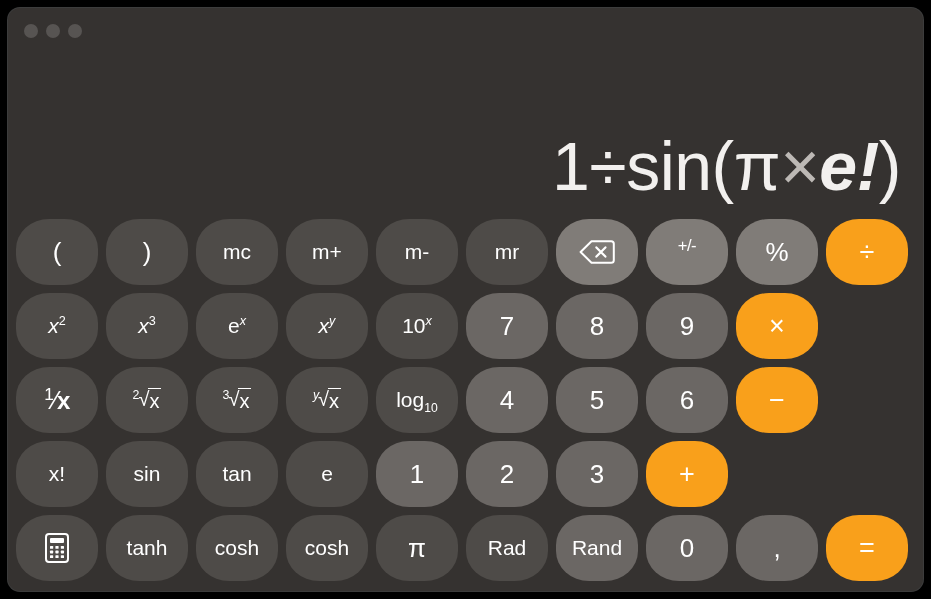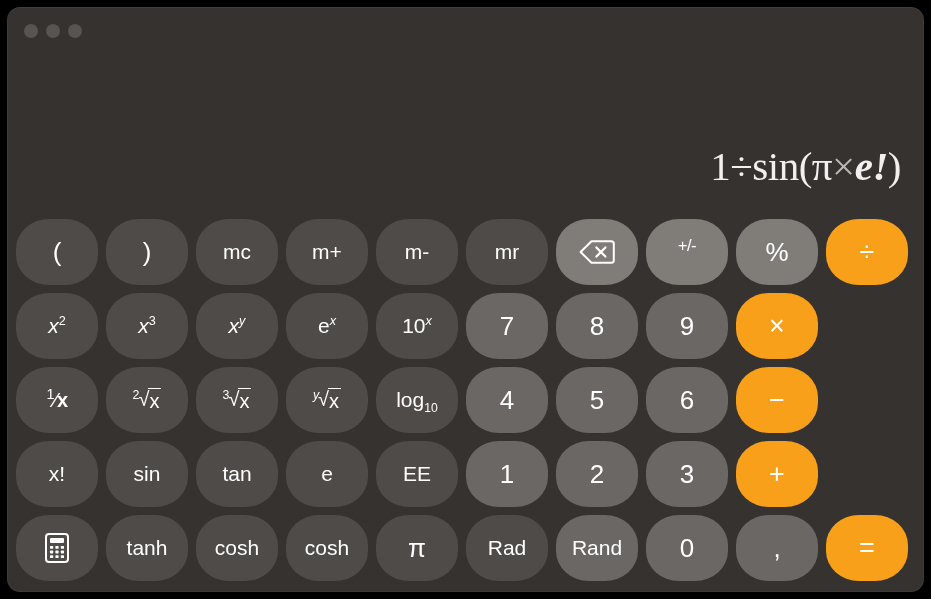--- a/index.html
+++ b/index.html
@@ -49,25 +49,25 @@
     position: absolute;
     right: 22px;
     top: 122px;
     height: 72px;
     display: flex;
     align-items: center;
     justify-content: flex-end;
   }
   #display-text {
     color: #f2f0ee;
-    font-size: 41px;
+    font-size: 68px;
     line-height: 1;
     letter-spacing: -0.5px;
     white-space: nowrap;
-    font-family: Liberation Serif, serif;
+    font-family: Liberation Sans, sans-serif;
     text-align: center;
   }
   #display-text .ital {
     font-style: italic;
     font-weight: bold;
   }
   #display-text .dim {
     color: #bdb9b5;
   }
 
@@ -115,21 +115,21 @@
     vertical-align: sub;
     line-height: 0;
   }
   .key .it { font-style: italic; }
 
   .bigsym { font-size: 26px; }
   .opsym  { font-size: 27px; }
 
   
   .frac {
-    font-size: 20px;
+    font-size: 24px;
     letter-spacing: -0.5px;
   }
   .frac .n { font-size: 0.72em; vertical-align: super; line-height: 0; }
   .frac .slash { font-size: 1.05em; }
   .frac .d { font-weight: bold; }
 
   
   .rad {
     display: inline-flex;
     align-items: flex-start;
@@ -214,24 +214,24 @@
     </div>
 
     <div class="krow">
       <div class="key fn">
           <span><span class="it">x</span><sup>2</sup></span>
         </div>
       <div class="key fn">
           <span><span class="it">x</span><sup>3</sup></span>
         </div>
       <div class="key fn">
+          <span><span>e</span><sup class="it">x</sup></span>
+        </div>
+      <div class="key fn">
           <span><span class="it">x</span><sup class="it">y</sup></span>
-        </div>
-      <div class="key fn">
-          <span><span>e</span><sup class="it">x</sup></span>
         </div>
       <div class="key fn">
           <span><span>10</span><sup class="it">x</sup></span>
         </div>
       <div class="key num bigsym">
           <span>7</span>
         </div>
       <div class="key num bigsym">
           <span>8</span>
         </div>
@@ -290,23 +290,20 @@
           <span>x!</span>
         </div>
       <div class="key fn">
           <span>sin</span>
         </div>
       <div class="key fn">
           <span>tan</span>
         </div>
       <div class="key fn">
           <span>e</span>
-        </div>
-      <div class="key fn">
-          <span>EE</span>
         </div>
       <div class="key num bigsym">
           <span>1</span>
         </div>
       <div class="key num bigsym">
           <span>2</span>
         </div>
       <div class="key num bigsym">
           <span>3</span>
         </div>

